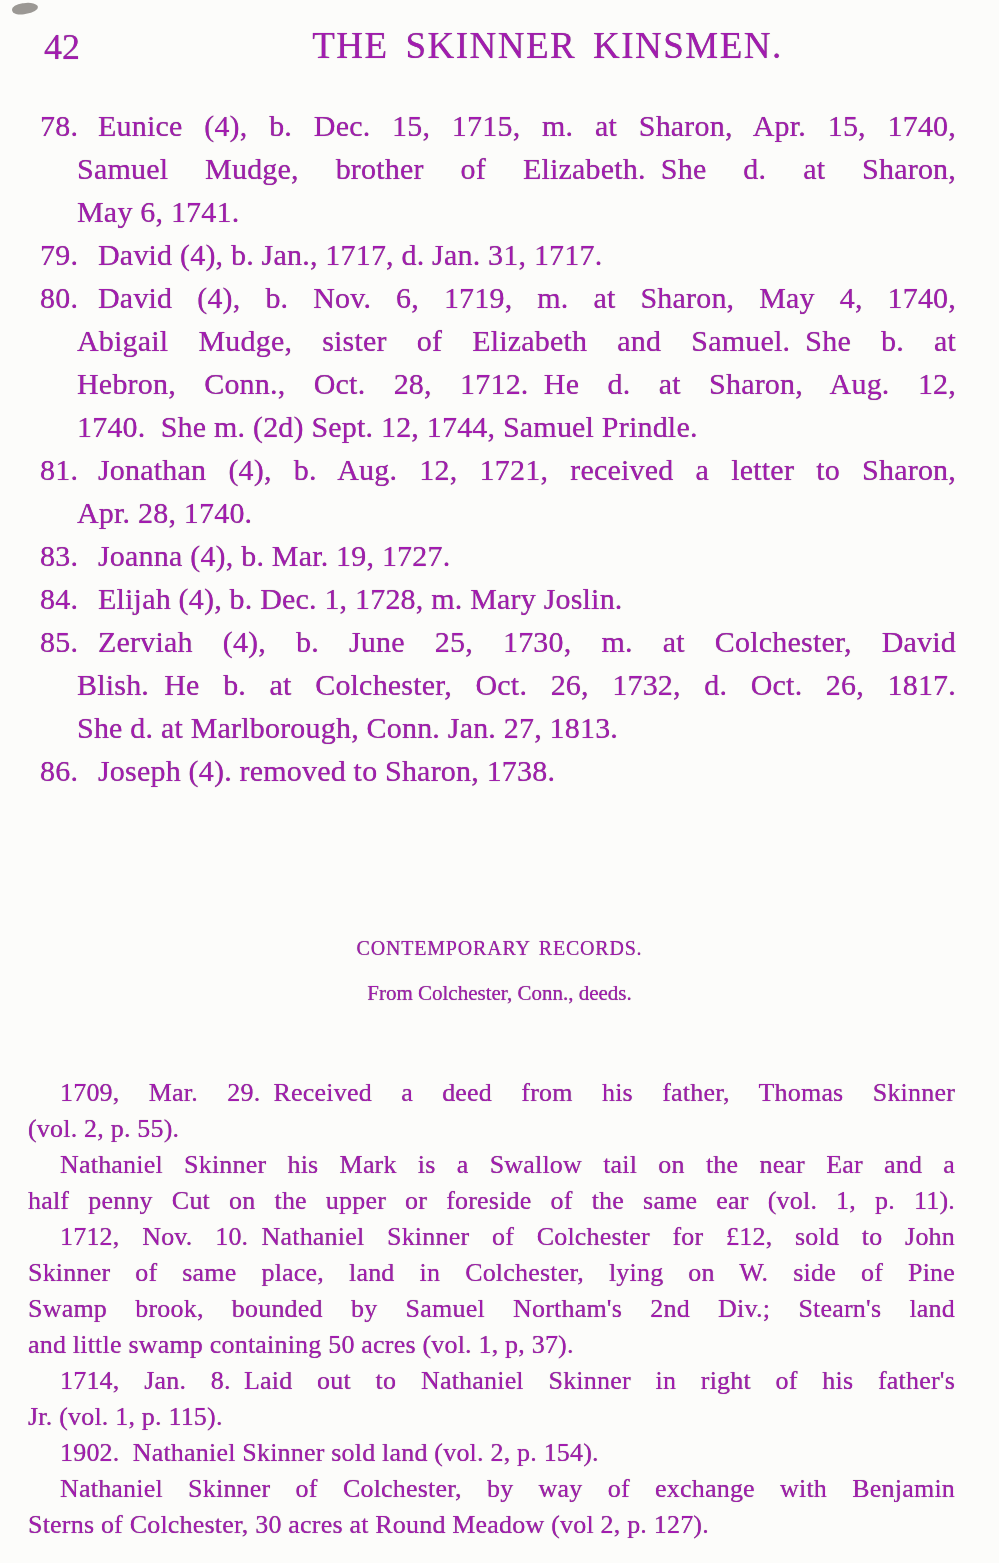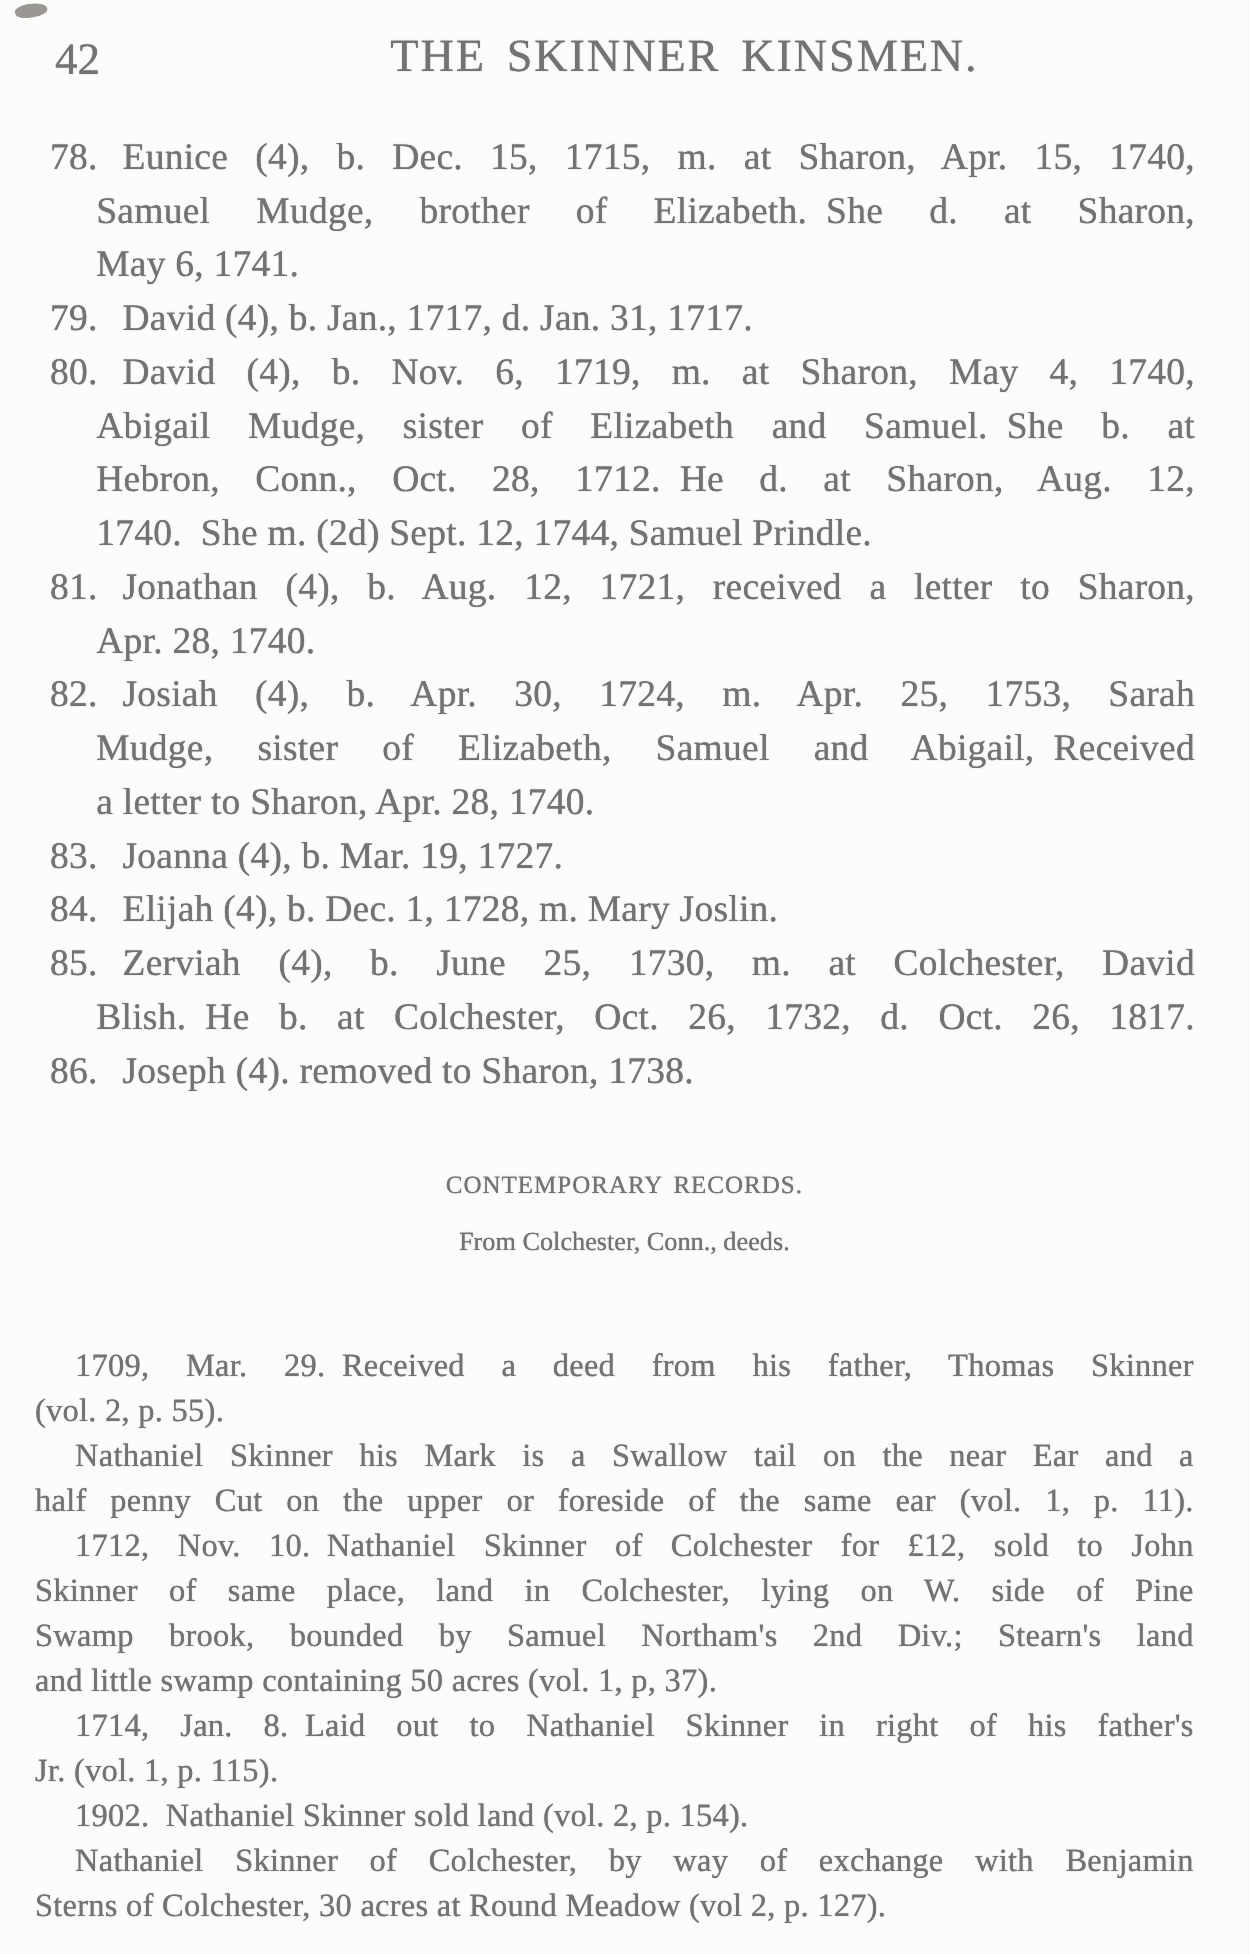--- a/index.html
+++ b/index.html
@@ -5,21 +5,21 @@
   html,body { margin:0; padding:0; }
   body {
     width:999px; height:1563px;
     background:#e9e9e7;
     font-family:"Liberation Serif", serif;
   }
   .page {
     position:relative;
     width:999px; height:1563px;
     background:#fcfcfa;
-    color:#737373;
+    color:#a21caf;
     overflow:hidden;
     text-shadow:0 0 0.7px rgba(24,21,18,0.65);
   }
   .scan-artifact {
     position:absolute; left:12px; top:3px;
     width:26px; height:11px;
     background:#4a4540; opacity:.55;
     border-radius:50% 60% 55% 50%;
     transform:rotate(-8deg);
   }
@@ -92,33 +92,29 @@
         <div class="eline"><span class="enum">80.</span><span>David (4), b. Nov. 6, 1719, m. at Sharon, May 4, 1740,</span></div>
         <div class="eline cont">Abigail Mudge, sister of Elizabeth and Samuel. She b. at</div>
         <div class="eline cont">Hebron, Conn., Oct. 28, 1712. He d. at Sharon, Aug. 12,</div>
         <div class="eline cont last">1740. She m. (2d) Sept. 12, 1744, Samuel Prindle.</div>
       </div>
       <div>
         <div class="eline"><span class="enum">81.</span><span>Jonathan (4), b. Aug. 12, 1721, received a letter to Sharon,</span></div>
         <div class="eline cont last">Apr. 28, 1740.</div>
       </div>
       <div>
-        <div class="eline"><span class="enum">82.</span><span>Josiah (4), b. Apr. 30, 1724, m. Apr. 25, 1753, Sarah</span></div>
-        <div class="eline cont">Mudge, sister of Elizabeth, Samuel and Abigail, Received</div>
-        <div class="eline cont last">a letter to Sharon, Apr. 28, 1740.</div>
-      </div>
-      <div>
         <div class="eline last"><span class="enum">83.</span><span>Joanna (4), b. Mar. 19, 1727.</span></div>
       </div>
       <div>
         <div class="eline last"><span class="enum">84.</span><span>Elijah (4), b. Dec. 1, 1728, m. Mary Joslin.</span></div>
       </div>
       <div>
         <div class="eline"><span class="enum">85.</span><span>Zerviah (4), b. June 25, 1730, m. at Colchester, David</span></div>
         <div class="eline cont">Blish. He b. at Colchester, Oct. 26, 1732, d. Oct. 26, 1817.</div>
+        <div class="eline cont last">She d. at Marlborough, Conn. Jan. 27, 1813.</div>
       </div>
       <div>
         <div class="eline last"><span class="enum">86.</span><span>Joseph (4). removed to Sharon, 1738.</span></div>
       </div>
     </div>
 
   <div class="rec-heading">CONTEMPORARY RECORDS.</div>
   <div class="rec-subheading">From Colchester, Conn., deeds.</div>
 
   <div class="records">

